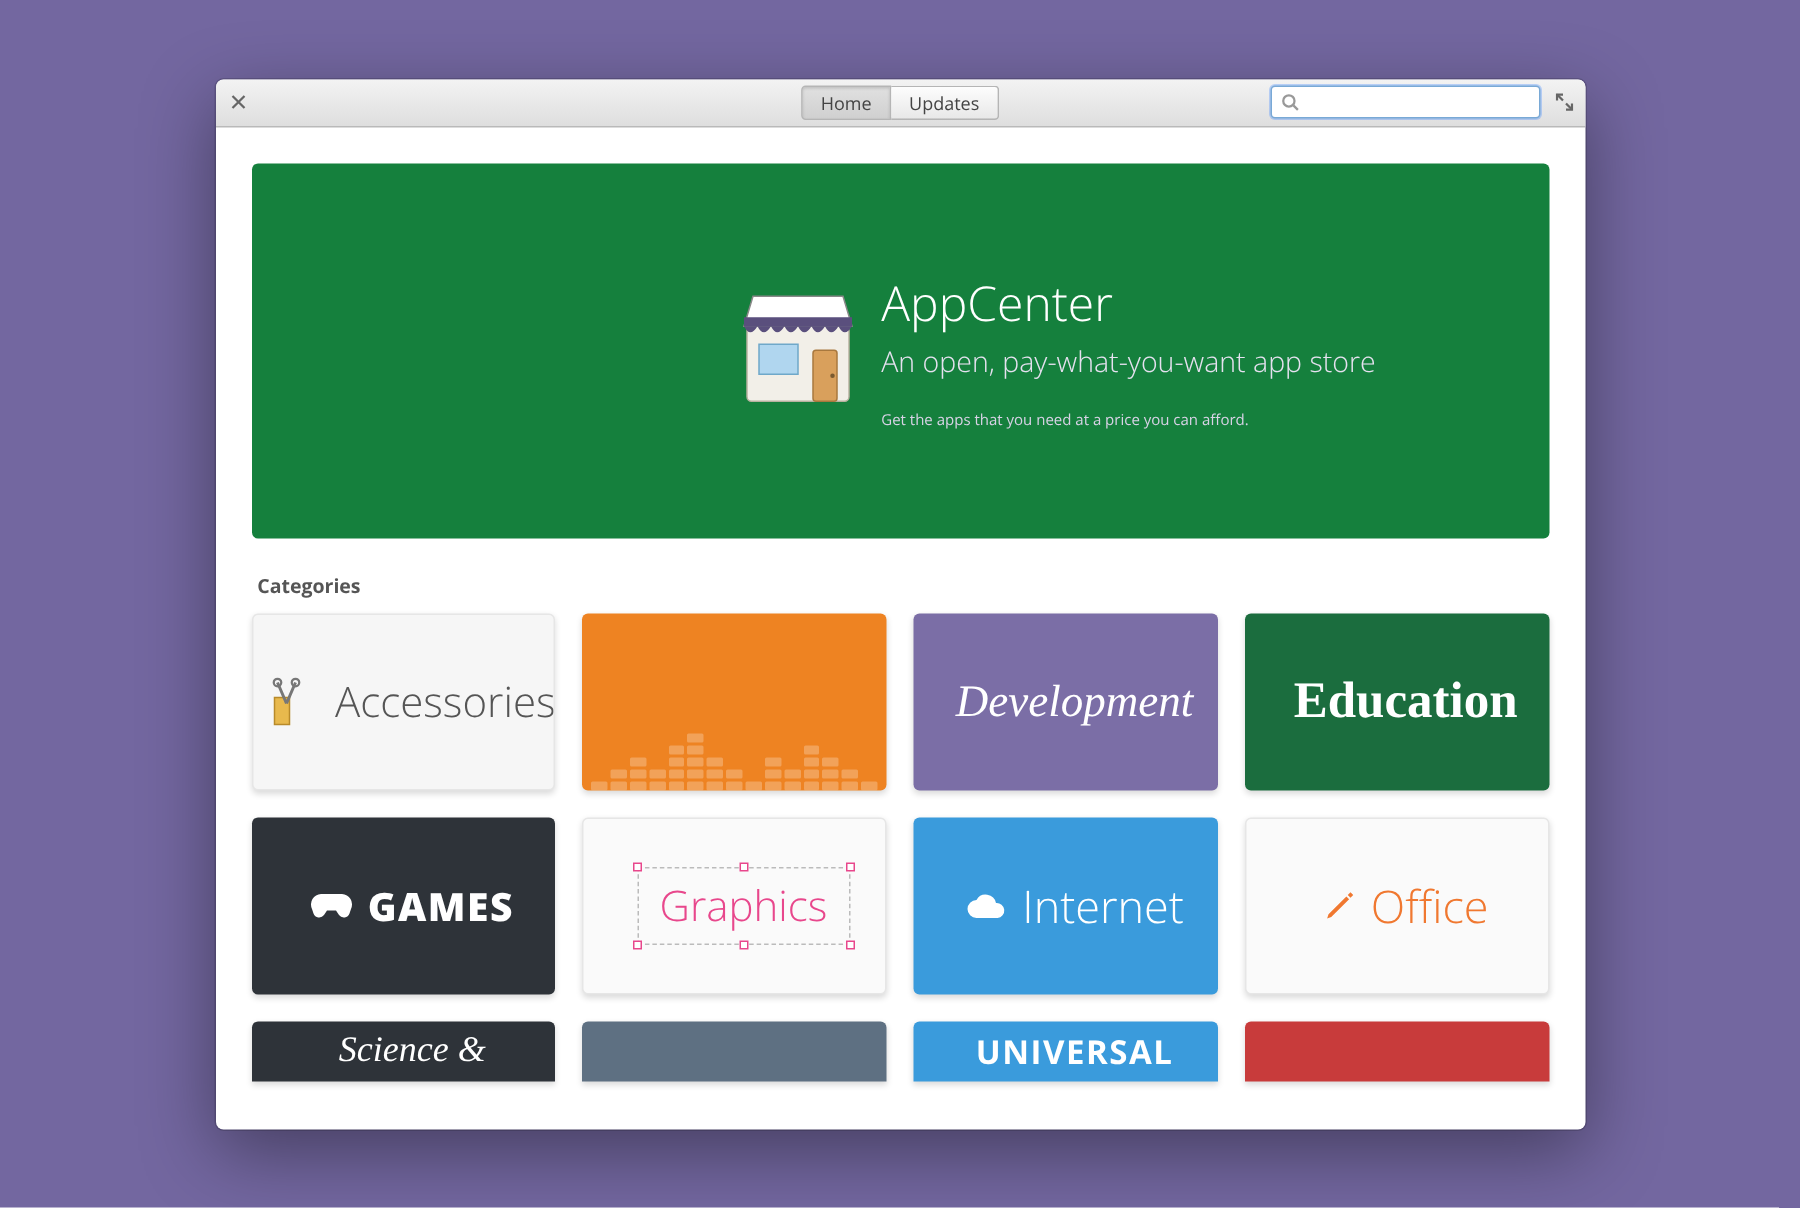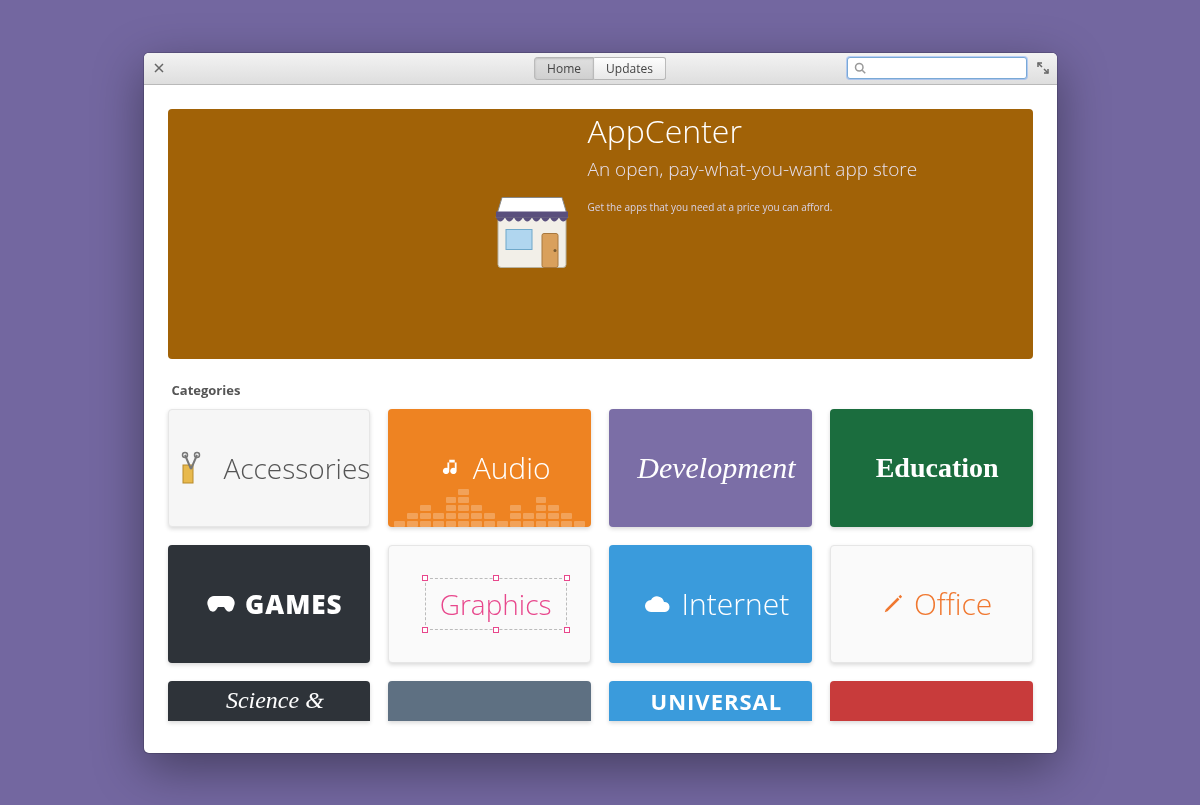--- a/index.html
+++ b/index.html
@@ -81,25 +81,25 @@
   outline: none;
   width: 100%;
   font-size: 12px;
   margin-left: 4px;
   background: transparent;
 }
 .max-btn { color:#666; cursor:pointer; display:flex; }
 .content { flex: 1; overflow: hidden; }
 .banner {
   margin: 24px 24px 0 24px;
-  background: #a16207;
+  background: #15803d;
   border-radius: 4px;
   height: 250px;
   display: flex;
-  align-items: flex-start;
+  align-items: center;
   gap: 28px;
   padding-left: 280px;
   color: #fff;
   position: relative;
 }
 .banner .store-icon {
   position: absolute;
   left: 320px;
   top: 50%;
   transform: translateY(-50%);
@@ -132,21 +132,21 @@
   color: #fff;
   font-size: 26px;
   position: relative;
   overflow: hidden;
   padding-left: 12px;
 }
 .card .icon { display: flex; }
 .c-accessories { background:#f6f6f6; color:#555; border:1px solid #e6e6e6; font-weight:300; font-size:28px; }
 .c-audio { background:#ee8322; font-weight:300; font-size:30px; }
 .c-development { background:#7b6ea6; font-family: "Brush Script MT", cursive; font-style: italic; font-size:30px; }
-.c-education { background:#1b6d3e; font-family: Georgia, serif; font-weight:700; font-size:28px; }
+.c-education { background:#1b6d3e; font-family: Georgia, serif; font-weight:700; font-size:34px; }
 .c-games { background:#2e3339; text-transform: uppercase; font-weight:800; font-size:26px; letter-spacing:1px; }
 .c-graphics { background:#fafafa; border:1px solid #e6e6e6; color:#e8478c; position: relative; }
 .c-internet { background:#3a9bdc; font-weight:300; font-size:30px; }
 .c-office { background:#fafafa; border:1px solid #e6e6e6; color:#f07830; font-weight:300; font-size:30px; }
 .c-science { background:#2e3339; font-family: Georgia, serif; font-style: italic; font-size:24px; }
 .c-none { background:#5e7082; }
 .c-universal { background:#3a9bdc; text-transform: uppercase; font-weight:700; font-size:22px; letter-spacing:1px; }
 .c-red { background:#c83b3b; }
 
 .c-graphics .gbox {
@@ -307,28 +307,20 @@
               <i></i>
             </span>
             <span>
               <i></i>
               <i></i>
             </span>
             <span>
               <i></i>
             </span>
         </div>
-        <div class="label">
-          <span class="icon">
-            <svg width="22" height="22" viewBox="0 0 24 24" fill="#fff">
-                <path d="M9 3v12.5A3.5 3.5 0 1 1 7 12V6h10v9.5A3.5 3.5 0 1 1 15 12V3H9z"></path>
-              </svg>
-          </span>
-          <span>Audio</span>
-        </div>
       </div>
 
       <div class="card c-development">
         <span>Development</span>
       </div>
 
       <div class="card c-education">
         <span>Education</span>
       </div>
 

